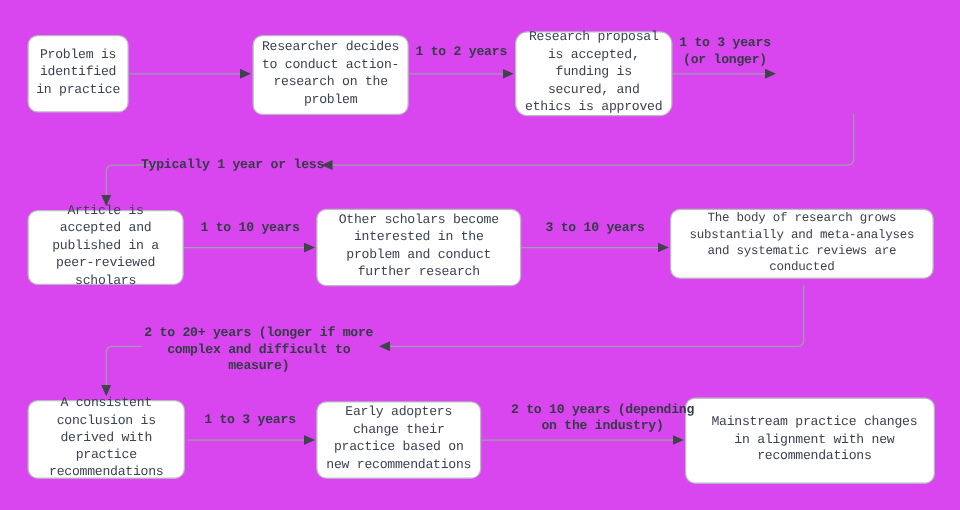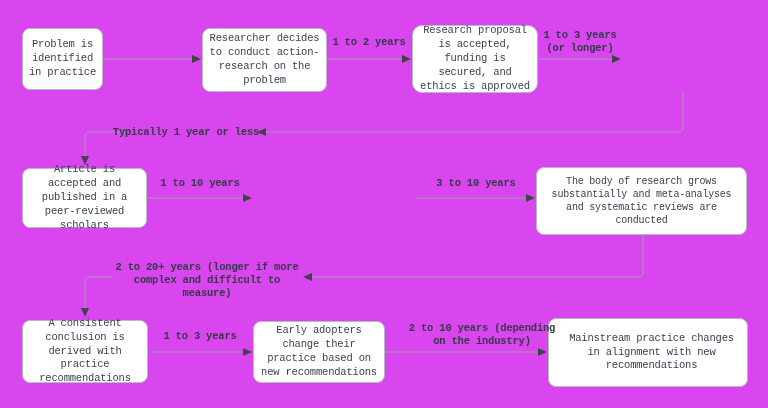--- a/index.html
+++ b/index.html
@@ -34,21 +34,21 @@
     letter-spacing:-0.2px;
     text-align:center;
   }
   
   .b0{left:22px;top:28px;width:81px;height:62px;}
   .b1{left:202px;top:28px;width:125px;height:64px;}
   .b2{left:412px;top:25px;width:126px;height:68px;border-radius:10px;}
   .b3{left:622px;top:28px;width:125px;height:62px;}
   .b4{left:22px;top:168px;width:125px;height:60px;}
   .b5{left:253px;top:167px;width:164px;height:62px;}
-  .b6{left:536px;top:167px;width:211px;height:68px;font-size:10px;}
+  .b6{left:536px;top:167px;width:211px;height:56px;font-size:10px;}
   .b7{left:22px;top:320px;width:126px;height:63px;}
   .b8{left:253px;top:321px;width:132px;height:62px;}
   .b9{left:548px;top:318px;width:200px;height:69px;padding-left:12px;}
   
   .l0{left:102px;top:36px;width:100px;}
   .l1{left:319px;top:36px;width:100px;}
   .l2{left:535px;top:29px;width:90px;}
   .lf1{left:102px;top:114px;width:168px;margin-top:12px;}
   .l4{left:150px;top:177px;width:100px;}
   .l5{left:426px;top:177px;width:100px;}
@@ -84,20 +84,21 @@
 
       <path d="M150,352 H251" marker-end="url(#ah)"></path>
       <path d="M380,352 H546" marker-end="url(#ah)"></path>
     </g>
   </svg>
 
   <div class="box b0">Problem is identified in practice</div>
   <div class="box b1">Researcher decides to conduct action-research on the problem</div>
   <div class="box b2">Research proposal is accepted, funding is secured, and ethics is approved</div>
   <div class="box b4">Article is accepted and published in a peer-reviewed scholars</div>
+  <div class="box b5">Other scholars become interested in the problem and conduct further research</div>
   <div class="box b6">The body of research grows substantially and meta-analyses and systematic reviews are conducted</div>
   <div class="box b7">A consistent conclusion is derived with practice recommendations</div>
   <div class="box b8">Early adopters change their practice based on new recommendations</div>
   <div class="box b9">Mainstream practice changes in alignment with new recommendations</div>
 
   <div class="lbl l1">1 to 2 years</div>
   <div class="lbl l2">1 to 3 years (or longer)</div>
   <div class="lbl lf1">Typically 1 year or less</div>
   <div class="lbl l4">1 to 10 years</div>
   <div class="lbl l5">3 to 10 years</div>

